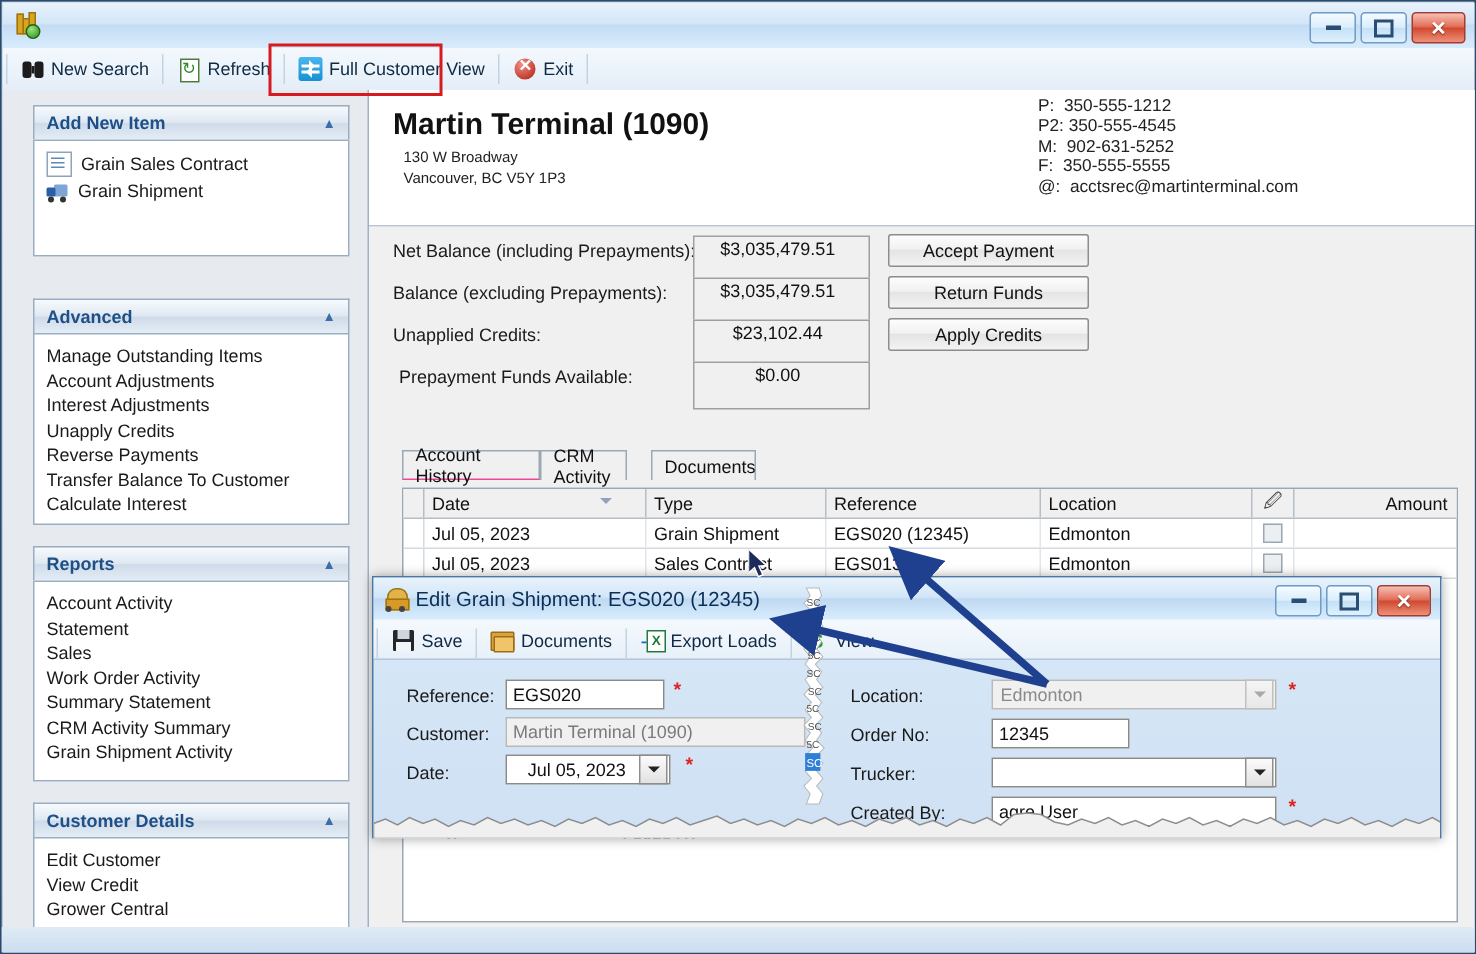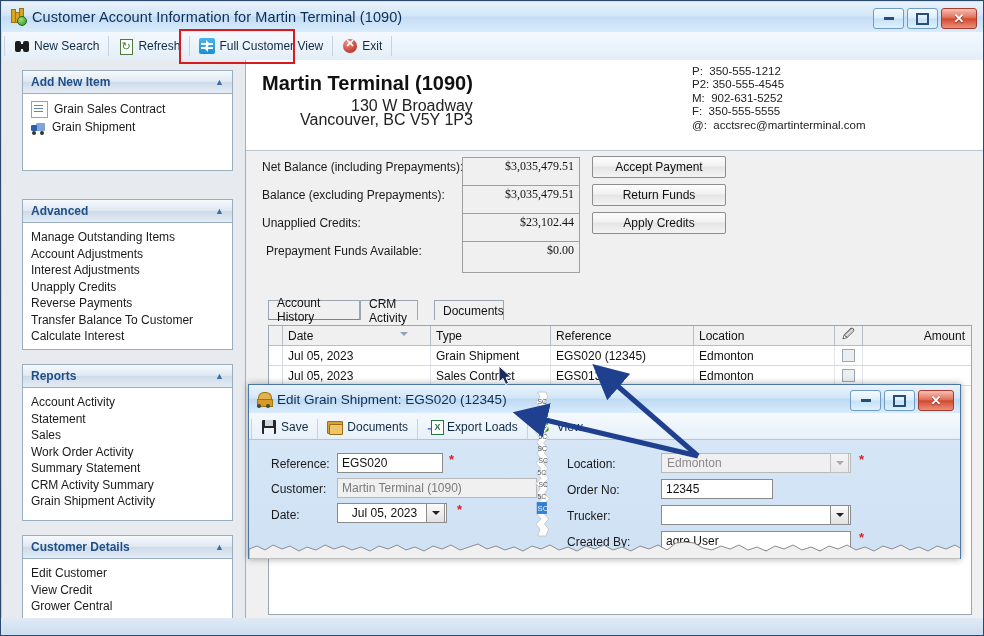--- a/index.html
+++ b/index.html
@@ -127,30 +127,30 @@
   .mini-coin .c3{left:3px;top:0px;width:8px;height:8px;}
   
   .main{
     position:absolute;left:244px;top:0;width:738px;height:575px;background:#f0f0f0;
   }
   .cust-head{
     position:absolute;left:0;top:0;width:738px;height:90px;background:#ffffff;
     border-bottom:1px solid #b9c5d2;
   }
   .cust-name{position:absolute;left:16px;top:12px;font-size:20px;font-weight:bold;color:#111;}
-  .cust-addr{position:absolute;left:54px;top:39px;font-size:16px;color:#222;line-height:14px;text-align:right;}
+  .cust-addr{position:absolute;left:23px;top:39px;font-size:10px;color:#222;line-height:14px;}
   .cust-contact{position:absolute;left:446px;top:5px;font-size:11.5px;color:#222;line-height:13.4px;}
   .cust-contact div{white-space:pre;}
   
   .balances{position:absolute;left:0;top:96px;width:738px;}
   .blabel{position:absolute;font-size:12px;color:#1a1a1a;white-space:nowrap;}
   .bfield{
     position:absolute;width:118px;height:32px;border:1px solid #9f9f9f;
     background:#f0f0f0;box-sizing:border-box;
-    text-align:right;padding-right:5px;font-size:12px;color:#111;line-height:17px;font-family:Liberation Serif, serif;
+    text-align:center;padding-right:5px;font-size:12px;color:#111;line-height:17px;
   }
   .bbtn{
     position:absolute;width:134px;height:22px;box-sizing:border-box;
     border:1px solid #8d8d8d;border-radius:2px;
     background:linear-gradient(180deg,#fdfdfd 0%,#f1f1f1 45%,#e4e4e4 50%,#f3f3f3 100%);
     font-size:12px;color:#111;display:flex;align-items:center;justify-content:center;
   }
   
   .tabstrip{position:absolute;left:22px;top:240px;width:704px;height:20px;}
   .tab{
@@ -251,21 +251,20 @@
 
 <div id="app">
 
   <div class="titlebar">
     <span class="title-ico">
       <span class="b1"></span>
         <span class="b2"></span>
         <span class="b3"></span>
         <span class="dot"></span>
     </span>
-    <span class="title-text">Customer Account Information for Martin Terminal (1090)</span>
     <span class="wctl">
       <span class="wbtn">
           <span class="min"></span>
         </span>
       <span class="wbtn">
           <span class="max"></span>
         </span>
       <span class="wbtn close">
           <span class="x">✕</span>
         </span>
@@ -547,21 +546,21 @@
       <div class="flabel" style="left:318px;top:18px">Location:</div>
       <div class="fcombo ro" style="left:412px;top:14px;width:190px">
         <span>Edmonton</span>
         <span class="cbtn ro">
             <span class="c"></span>
           </span>
       </div>
       <span class="req" style="left:610px;top:14px">*</span>
 
       <div class="flabel" style="left:318px;top:44px">Order No:</div>
-      <div class="finput" style="left:412px;top:40px;width:112px">12345</div>
+      <div class="finput" style="left:412px;top:40px;width:92px">12345</div>
 
       <div class="flabel" style="left:318px;top:70px">Trucker:</div>
       <div class="fcombo" style="left:412px;top:66px;width:190px">
         <span></span>
         <span class="cbtn">
             <span class="c"></span>
           </span>
       </div>
 
       <div class="flabel" style="left:318px;top:96px">Created By:</div>

